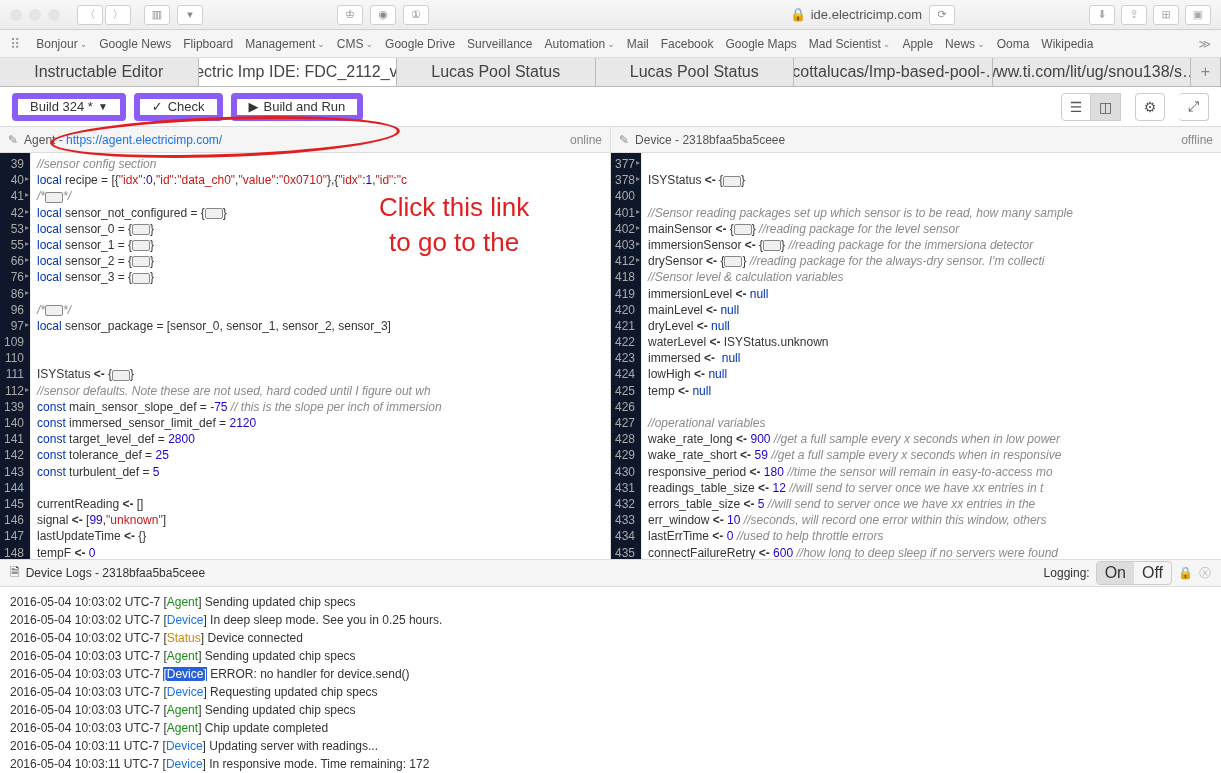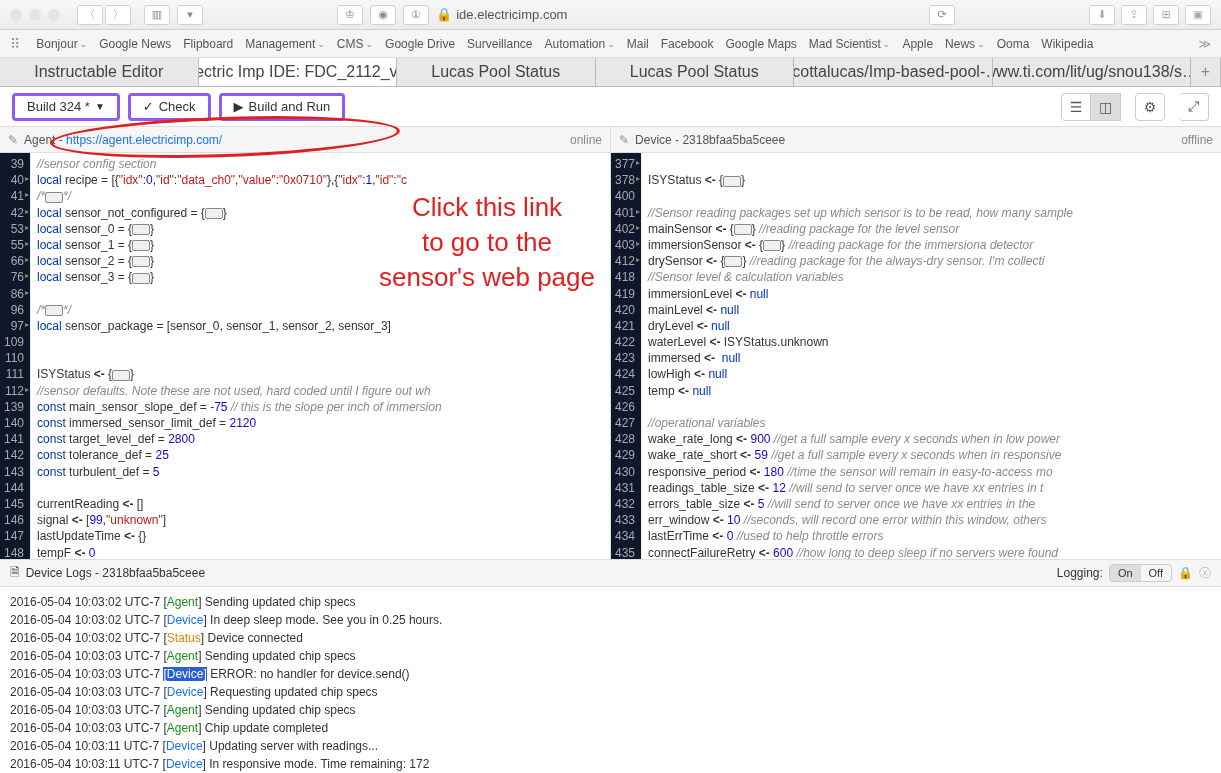--- a/index.html
+++ b/index.html
@@ -3,40 +3,40 @@
 <meta charset="utf-8">
 <style>
 * { margin:0; padding:0; box-sizing:border-box; font-family:-apple-system,"Helvetica Neue",Arial,sans-serif; }
 body { width:1221px; height:773px; background:#fff; overflow:hidden; font-size:13px; color:#333; position:relative; }
 
 
 .titlebar { height:30px; background:linear-gradient(#f7f7f7,#ececec); border-bottom:1px solid #d0d0d0; display:flex; align-items:center; padding:0 10px; gap:7px; }
 .dot { width:12px; height:12px; border-radius:50%; background:#e4e4e4; }
 .titlebar .navbtns { display:flex; margin-left:10px; gap:2px; }
 .navbtn { width:26px; height:20px; border:1px solid #d0d0d0; border-radius:3px; background:#fff; display:flex; align-items:center; justify-content:center; color:#888; font-size:11px; }
-.addr { flex:1; text-align:left; color:#555; font-size:13px; }
+.addr { flex:1; text-align:right; color:#555; font-size:13px; }
 .lock { color:#888; margin-right:4px; }
 .titlebar .right { display:flex; gap:6px; }
 .titlebar .right .navbtn { color:#aaa; }
 
 
 .bookmarks { height:28px; background:#f5f5f5; border-bottom:1px solid #ddd; display:flex; align-items:center; padding:0 10px; gap:12px; font-size:12px; color:#555; }
 .bm { display:flex; align-items:center; gap:2px; white-space:nowrap; cursor:pointer; }
 .bm .chev { font-size:9px; color:#888; }
 .grid-ic { color:#999; font-size:14px; margin-right:4px; }
 
 
 .tabs { height:29px; background:#ddd; display:flex; border-bottom:1px solid #bbb; }
 .tab { flex:1; border-right:1px solid #bbb; display:flex; align-items:center; justify-content:center; font-size:16px; color:#444; background:#e8e8e8; overflow:hidden; white-space:nowrap; text-overflow:ellipsis; padding:0 8px; cursor:pointer; }
 .tab.active { background:#fff; }
 .tab.plus { flex:0 0 30px; font-size:16px; color:#888; }
 
 
 .ide-bar { height:40px; background:#fff; border-bottom:1px solid #ddd; display:flex; align-items:center; padding:0 12px; gap:8px; }
-.btn { height:28px; padding:0 12px; border:3px solid #8b5cf6; border-radius:4px; background:#fff; display:flex; align-items:center; gap:5px; font-size:13px; color:#333; cursor:pointer; }
+.btn { height:28px; padding:0 12px; border:6px solid #8b5cf6; border-radius:4px; background:#fff; display:flex; align-items:center; gap:5px; font-size:13px; color:#333; cursor:pointer; }
 .spacer { flex:1; }
 .icbtn { width:30px; height:28px; border:1px solid #ccc; border-radius:0; display:flex; align-items:center; justify-content:center; color:#555; cursor:pointer; font-size:14px; }
 .icbtn.active { background:#ddd; }
 .icbtn.first { border-radius:4px 0 0 4px; }
 .icbtn.solo { border-radius:4px; }
 .icbtn + .icbtn { border-left:none; }
 
 
 .split { display:flex; height:432px; }
 .pane { flex:1; border-right:1px solid #ddd; display:flex; flex-direction:column; overflow:hidden; }
@@ -60,21 +60,21 @@
 
 
 .annot-ring { position:absolute; border:3px solid #e02020; border-radius:50%; width:350px; height:40px; left:50px; top:117px; transform:rotate(-2deg); pointer-events:none; }
 .annot-txt { position:absolute; left:360px; top:190px; color:#e02020; font-family:"Arial Narrow",Arial; font-size:26px; text-align:center; line-height:1.35; pointer-events:none;margin-left:19px; }
 
 
 .log-hdr { height:28px; background:#f5f5f5; border-top:1px solid #ddd; border-bottom:1px solid #ddd; display:flex; align-items:center; padding:0 10px; font-family:Menlo,monospace; font-size:12px; }
 .log-hdr .doc-ic { margin-right:6px; }
 .log-hdr .rt { margin-left:auto; display:flex; align-items:center; gap:6px; font-family:-apple-system; }
 .toggle { display:flex; border:1px solid #ccc; border-radius:4px; overflow:hidden; }
-.toggle span { padding:2px 8px; font-size:11px; cursor:pointer; }
+.toggle span { padding:2px 8px; font-size:16px; cursor:pointer; }
 .toggle span.on { background:#ddd; }
 .logs { font-family:Menlo,monospace; font-size:12px; padding:6px 10px; line-height:1.5; overflow:hidden; white-space:pre; }
 .tag-agent { color:#1a8f1a; }
 .tag-device { color:#1a73e8; }
 .tag-status { color:#d08800; }
 .sel { background:#2860d8; color:#ffffff; }
 </style>
 </head>
 <body>
 
@@ -182,21 +182,20 @@
       <div class="gutter" id="device-gutter"><div class="gut-line">377<span class="fold">▸</span></div><div class="gut-line">378<span class="fold">▸</span></div><div class="gut-line">400</div><div class="gut-line">401<span class="fold">▸</span></div><div class="gut-line">402<span class="fold">▸</span></div><div class="gut-line">403<span class="fold">▸</span></div><div class="gut-line">412<span class="fold">▸</span></div><div class="gut-line">418</div><div class="gut-line">419</div><div class="gut-line">420</div><div class="gut-line">421</div><div class="gut-line">422</div><div class="gut-line">423</div><div class="gut-line">424</div><div class="gut-line">425</div><div class="gut-line">426</div><div class="gut-line">427</div><div class="gut-line">428</div><div class="gut-line">429</div><div class="gut-line">430</div><div class="gut-line">431</div><div class="gut-line">432</div><div class="gut-line">433</div><div class="gut-line">434</div><div class="gut-line">435</div></div>
       <div class="src" id="device-src"><div>&nbsp;</div><div>ISYStatus <b>&lt;-</b> {<span class="box"></span>}</div><div>&nbsp;</div><div><span class="cm">//Sensor reading packages set up which sensor is to be read, how many sample</span></div><div>mainSensor <b>&lt;-</b> {<span class="box"></span>} <span class="cm">//reading package for the level sensor</span></div><div>immersionSensor <b>&lt;-</b> {<span class="box"></span>} <span class="cm">//reading package for the immersiona detector</span></div><div>drySensor <b>&lt;-</b> {<span class="box"></span>} <span class="cm">//reading package for the always-dry sensor. I'm collecti</span></div><div><span class="cm">//Sensor level &amp; calculation variables</span></div><div>immersionLevel <b>&lt;-</b> <span class="kw">null</span></div><div>mainLevel <b>&lt;-</b> <span class="kw">null</span></div><div>dryLevel <b>&lt;-</b> <span class="kw">null</span></div><div>waterLevel <b>&lt;-</b> ISYStatus.unknown</div><div>immersed <b>&lt;-</b>  <span class="kw">null</span></div><div>lowHigh <b>&lt;-</b> <span class="kw">null</span></div><div>temp <b>&lt;-</b> <span class="kw">null</span></div><div>&nbsp;</div><div><span class="cm">//operational variables</span></div><div>wake_rate_long <b>&lt;-</b> <span class="num">900</span> <span class="cm">//get a full sample every x seconds when in low power</span></div><div>wake_rate_short <b>&lt;-</b> <span class="num">59</span> <span class="cm">//get a full sample every x seconds when in responsive</span></div><div>responsive_period <b>&lt;-</b> <span class="num">180</span> <span class="cm">//time the sensor will remain in easy-to-access mo</span></div><div>readings_table_size <b>&lt;-</b> <span class="num">12</span> <span class="cm">//will send to server once we have xx entries in t</span></div><div>errors_table_size <b>&lt;-</b> <span class="num">5</span> <span class="cm">//will send to server once we have xx entries in the</span></div><div>err_window <b>&lt;-</b> <span class="num">10</span> <span class="cm">//seconds, will record one error within this window, others</span></div><div>lastErrTime <b>&lt;-</b> <span class="num">0</span> <span class="cm">//used to help throttle errors</span></div><div>connectFailureRetry <b>&lt;-</b> <span class="num">600</span> <span class="cm">//how long to deep sleep if no servers were found</span></div></div>
     </div>
   </div>
 </div>
 
 <div class="annot-ring"></div>
 <div class="annot-txt">
   <div>Click this link</div>
   <div>to go to the</div>
-  <div>sensor's web page</div>
 </div>
 
 <div class="log-hdr">
   <span class="doc-ic">🗎</span>
   <span><span>Device Logs - </span><span>2318bfaa5ba5ceee</span></span>
   <div class="rt">
     <span>Logging:</span>
     <div class="toggle">
       <span class="on">On</span>
       <span>Off</span>

